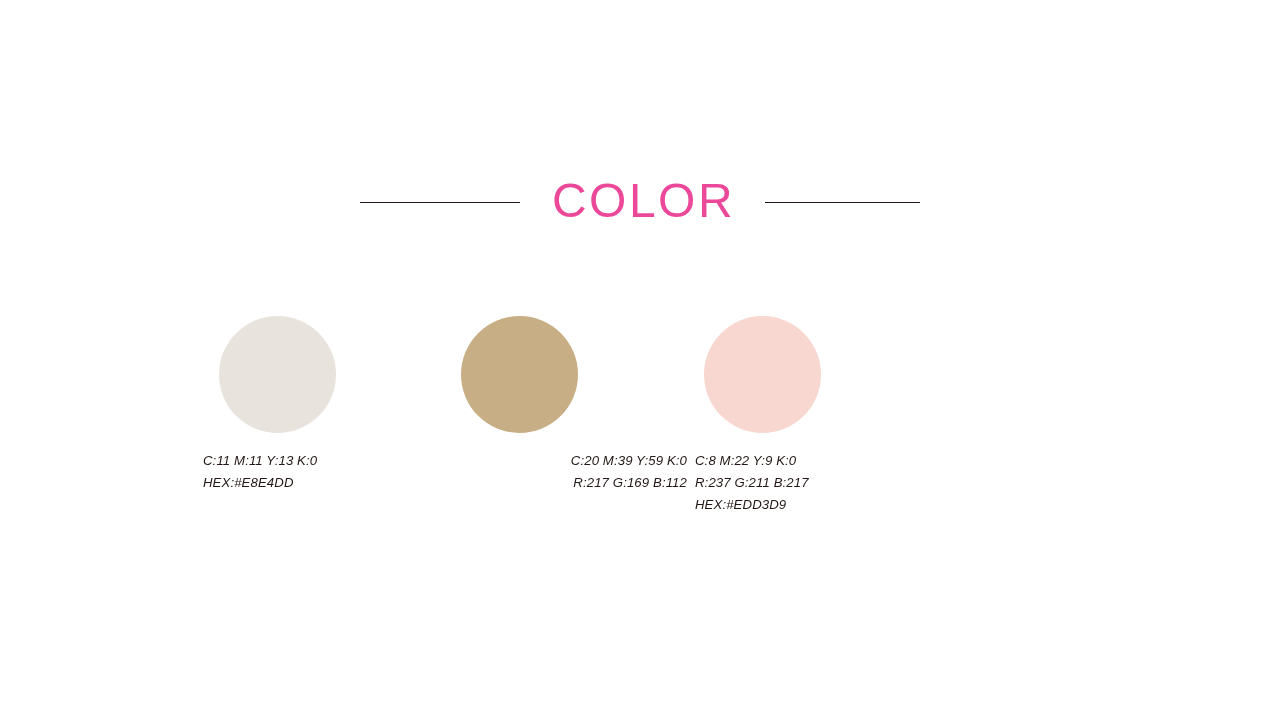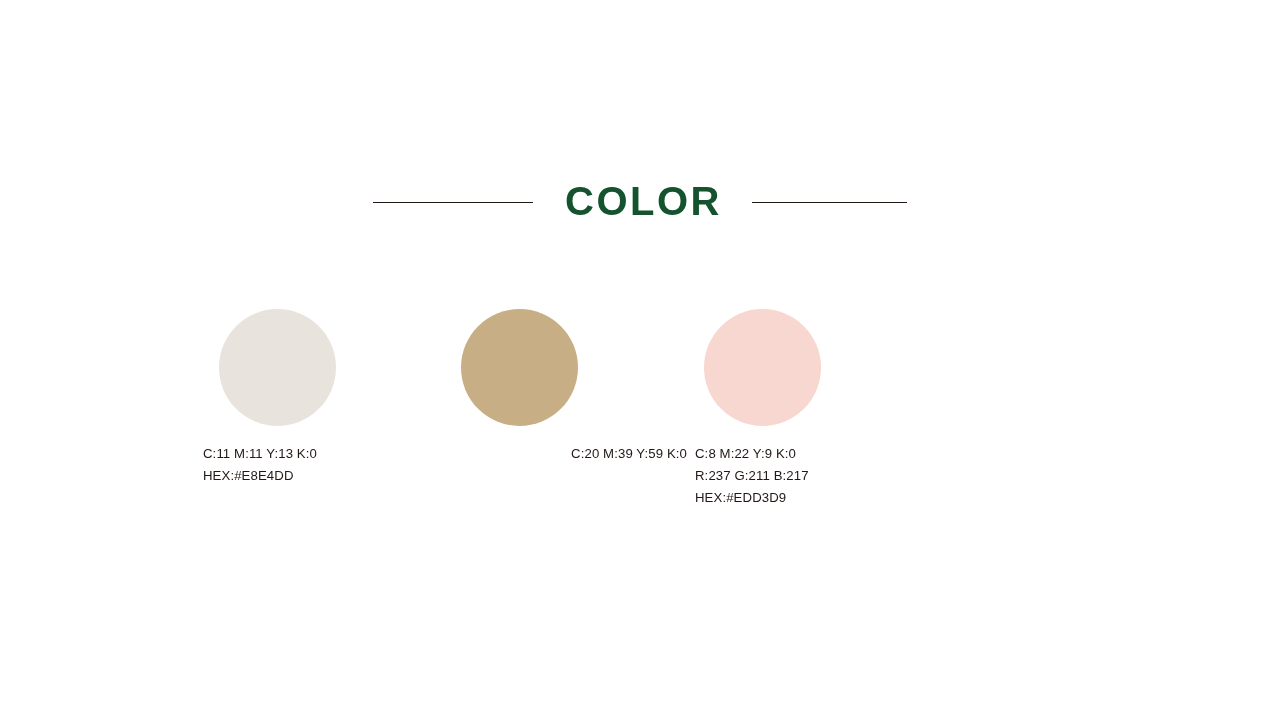--- a/index.html
+++ b/index.html
@@ -36,41 +36,42 @@
     justify-content: center;
   }
   .rule {
     height: 0;
     border-top: 1.6px solid #231815;
     flex: 0 0 auto;
   }
   .rule-left  { width: 160px; margin-right: 32px; }
   .rule-right { width: 155px; margin-left: 30px; }
   .title {
-    font-size: 40px;
-    font-weight: 700;
+    font-size: 48px;
+    font-weight: 400;
     letter-spacing: 2.5px;
     line-height: 1;
-    color: #14532d;
+    color: #ec4899;
     white-space: nowrap;
     transform: translateY(-1px);
   }
 
   
   .swatch-row {
     position: absolute;
     left: 203px;
     top: 304px;
     width: 920px;
     height: 200px;
   }
   .swatch {
     position: absolute;
-    top: 5px;
+    top: 12px;
     width: 240px;
+    font-style: italic;
   }
   .swatch-1 { left: 0px; }
   .swatch-2 { left: 244px; text-align: right; }
   .swatch-3 { left: 492px; }
   .swatch-4 { left: 710px; }
 
   .disc {
     width: 117px;
     height: 117px;
     border-radius: 50%;
@@ -109,20 +110,21 @@
       <div class="specs">
         <span class="spec-line">C:11  M:11  Y:13  K:0</span>
         <span class="spec-line">HEX:#E8E4DD</span>
       </div>
     </div>
 
     <div class="swatch swatch-2">
       <span class="disc" style="background: rgb(200, 174, 132);"></span>
       <div class="specs">
         <span class="spec-line">C:20  M:39  Y:59  K:0</span>
+        <span class="spec-line">R:217  G:169  B:112</span>
       </div>
     </div>
 
     <div class="swatch swatch-3">
       <span class="disc" style="background: rgb(247, 215, 207);"></span>
       <div class="specs">
         <span class="spec-line">C:8  M:22  Y:9  K:0</span>
         <span class="spec-line">R:237  G:211  B:217</span>
         <span class="spec-line">HEX:#EDD3D9</span>
       </div>

